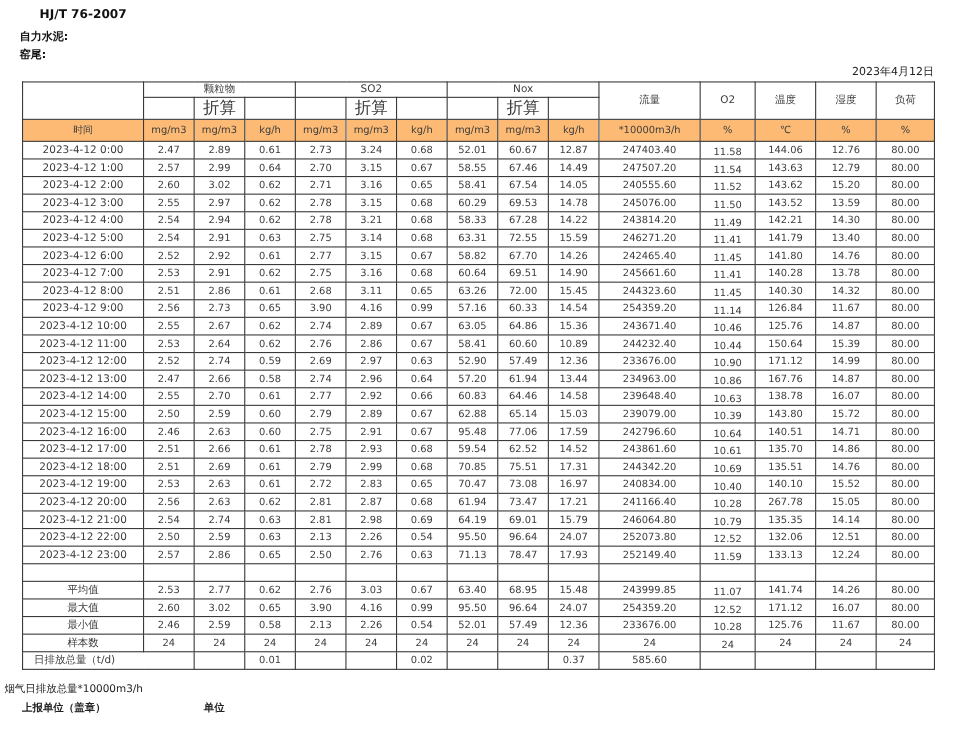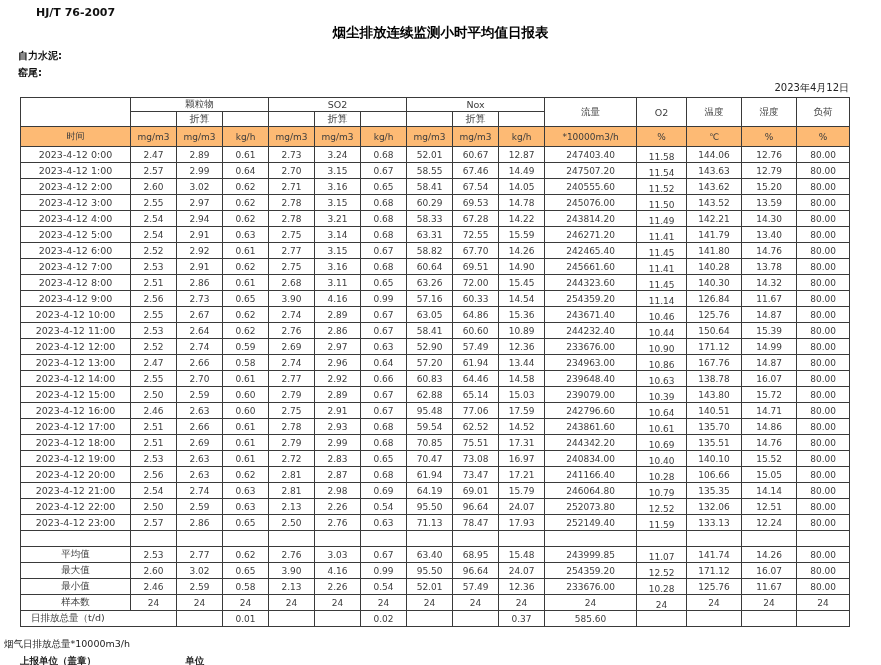--- a/index.html
+++ b/index.html
@@ -17,35 +17,34 @@
   table.report{
     margin-left:20px;margin-top:2px;border-collapse:collapse;table-layout:fixed;
     width:829px;
   }
   table.report td{
     border:1px solid #3a3a3a;text-align:center;vertical-align:middle;
     font-size:9px;padding:0;height:15px;white-space:nowrap;overflow:hidden;color:#3c3c3c;
   }
   thead td{color:#1a1a1a;}
   tr.grp td{height:13px;font-size:9.5px;}
-  tr.sub td{height:11px;font-size:10px;}
+  tr.sub td{height:11px;font-size:15px;}
   tr.units td{height:19px;background:#fdba74;font-size:9px;}
   tbody td.col-o2{vertical-align:bottom;}
   tbody td.label-cell{font-size:9.5px;}
   tbody tr.total-row td.label-cell{text-align:left;padding-left:10px;}
   .footer1{margin:11px 0 0 4px;font-size:9.5px;font-weight:normal;color:#222;}
   .footer2{margin:4px 0 0 20px;font-size:9.5px;font-weight:bold;color:#222;}
   .footer2 .rep{display:inline-block;width:162px;}
 </style>
 </head>
 <body>
 
 <div class="doc">
   <div class="std">HJ/T 76-2007</div>
-  <div class="title">烟尘排放连续监测小时平均值日报表</div>
   <div class="company">自力水泥:</div>
   <div class="site">窑尾:</div>
   <div class="date">2023年4月12日</div>
 
   <table class="report">
     <colgroup>
       <col style="width:110px">
       <col style="width:46px">
         <col style="width:46px">
         <col style="width:46px">
@@ -449,21 +448,21 @@
           <td>2.63</td>
           <td>0.62</td>
           <td>2.81</td>
           <td>2.87</td>
           <td>0.68</td>
           <td>61.94</td>
           <td>73.47</td>
           <td>17.21</td>
           <td>241166.40</td>
           <td class="col-o2">10.28</td>
-          <td>106.66</td>
+          <td>267.78</td>
           <td>15.05</td>
           <td>80.00</td>
         </tr>
         <tr>
           <td class="label-cell">2023-4-12 21:00</td>
           <td>2.54</td>
           <td>2.74</td>
           <td>0.63</td>
           <td>2.81</td>
           <td>2.98</td>

